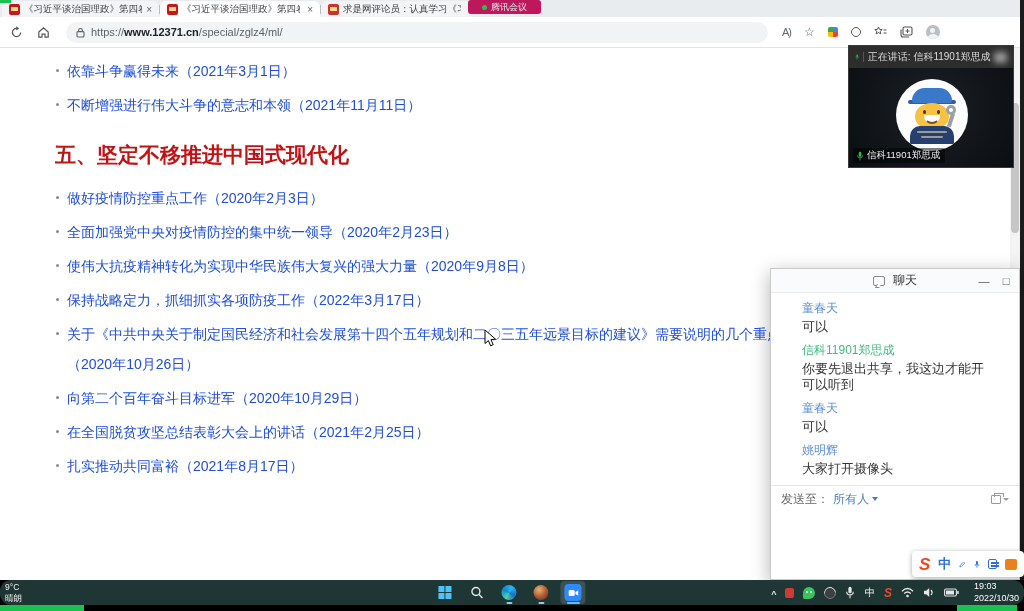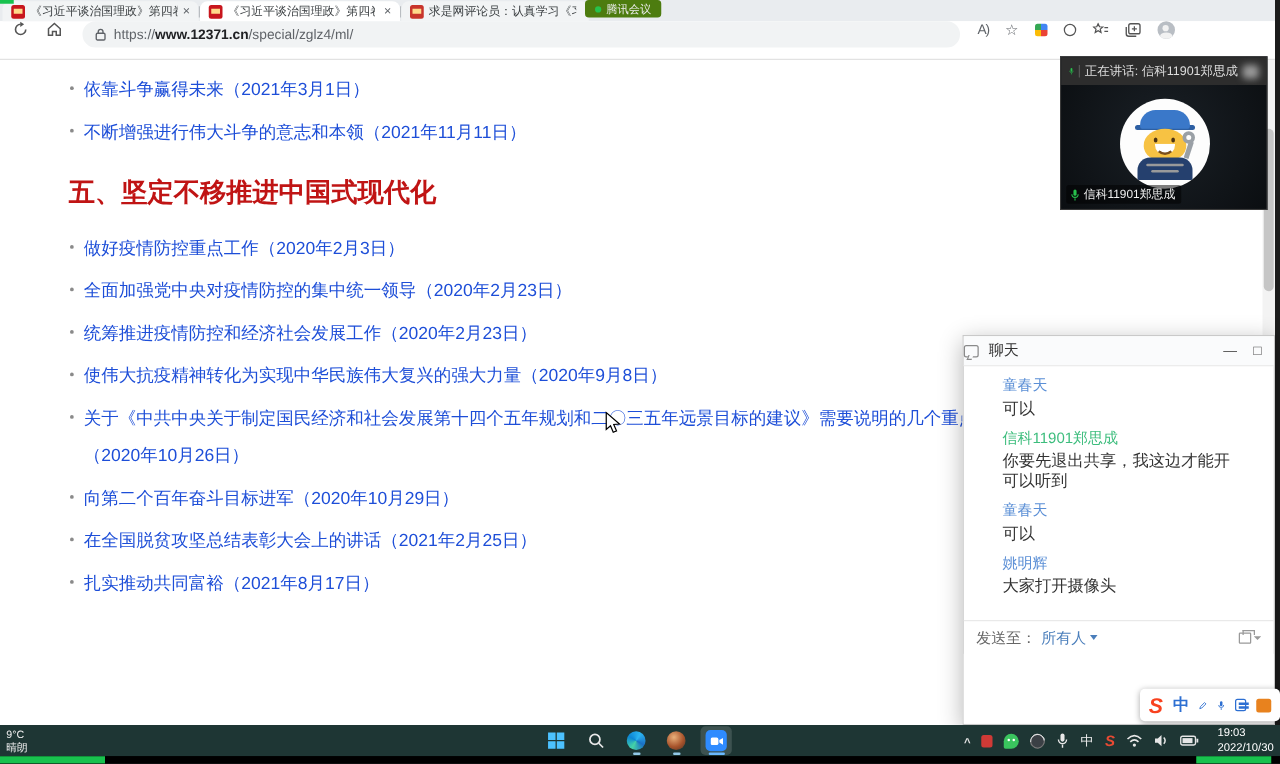--- a/index.html
+++ b/index.html
@@ -12,26 +12,26 @@
   .tab { display:flex; align-items:center; gap:4px; height:16px; padding:0 7px; font-size:9.5px;
          color:#3c4043; white-space:nowrap; overflow:hidden; border-radius:6px 6px 0 0; }
   .tab .title { overflow:hidden; max-width:118px; }
   .tab.active { background:#fff; }
   .tab.inactive { background:#f2f4f5; }
   .tab .close { color:#5f6368; font-size:10px; margin-left:auto; }
   .favicon { width:11px; height:11px; border-radius:2px; background:#c8161d; flex:0 0 11px; position:relative; }
   .favicon::after { content:""; position:absolute; left:2px; top:3px; width:7px; height:4px; background:#ffd98a; }
   .tabsep { width:1px; height:9px; background:#b9bdc1; margin-bottom:3px; }
 
-  .meeting-pill { position:absolute; left:468px; top:0; width:61px; height:14px; background:#4d7c0f;
+  .meeting-pill { position:absolute; left:468px; top:0; width:73px; height:14px; background:#be185d;
     border-radius:3px; display:flex; align-items:center; justify-content:center; gap:4px;
     color:#ececec; font-size:9px; z-index:4; }
   .gdot { width:5px; height:5px; border-radius:50%; background:#27c24c; }
 
-  .toolbar { height:31px; background:#fff; border-bottom:1px solid #e2e2e2; display:flex; align-items:flex-start; }
+  .toolbar { height:31px; background:#fff; border-bottom:1px solid #e2e2e2; display:flex; align-items:center; }
   .tool-icn { margin-left:14px; display:flex; align-items:center; }
   .addressbar { margin-left:16px; width:702px; height:21px; background:#f1f3f4; border-radius:11px;
     display:flex; align-items:center; gap:6px; padding:0 10px; font-size:11px; color:#5f6368; }
   .addressbar .host { color:#202124; font-weight:bold; }
   .tb-right { display:flex; align-items:center; gap:13px; margin-left:14px; color:#5f6368; }
   .aA { font-size:11px; letter-spacing:-1px; }
   .star { font-size:12px; }
   .pinwheel { width:10px; height:10px; border-radius:2px;
     background:conic-gradient(#4285f4 0 25%, #ea4335 0 50%, #fbbc05 0 75%, #34a853 0); }
   .circle-ext { width:10px; height:10px; border-radius:50%; border:1.6px solid #555; }
@@ -69,32 +69,32 @@
   .shoulders { position:absolute; left:14px; top:47px; width:44px; height:18px; background:#25406e; border-radius:10px 10px 0 0; }
   .cap-line { position:absolute; height:2px; background:#9a9a9a; border-radius:1px; }
   .cl1 { left:21px; top:52px; width:30px; } .cl2 { left:25px; top:57px; width:22px; }
   .video-tag { position:absolute; left:4px; bottom:4px; display:flex; align-items:center; gap:3px;
     background:rgba(0,0,0,.5); border-radius:2px; padding:1px 5px 1px 3px; color:#f0f0f0; font-size:9.5px; }
 
   
   .chat { position:absolute; left:770px; top:268px; width:250px; height:312px; background:#fff; z-index:6;
     border:1px solid #c9c9c9; box-shadow:0 5px 18px rgba(0,0,0,.3); display:flex; flex-direction:column; }
   .chat-titlebar { height:24px; background:#fafbfc; border-bottom:1px solid #ececec; position:relative;
-    display:flex; align-items:center; justify-content:flex-start; gap:8px; font-size:12px; color:#333; }
+    display:flex; align-items:center; justify-content:center; gap:8px; font-size:12px; color:#333; }
   .bubble-icn { width:12px; height:10px; border:1.3px solid #8a8a8a; border-radius:2px; position:relative; }
   .bubble-icn::after { content:""; position:absolute; left:2px; bottom:-3px; width:3px; height:3px;
     border-left:1.3px solid #8a8a8a; border-bottom:1.3px solid #8a8a8a; transform:skewX(-20deg); background:#fafbfc; }
   .win-btn { position:absolute; top:0; height:24px; width:22px; display:flex; align-items:center; justify-content:center;
     color:#555; font-size:11px; }
   .btn-min { right:24px; } .btn-max { right:2px; }
   .chat-body { padding:4px 12px 0; flex:0 0 auto;margin-left:19px; }
   .msg-name { font-size:12px; margin:7px 0 2px; }
   .msg-name.blue { color:#5b8fd6; } .msg-name.green { color:#3dbd7d; }
   .msg-text { font-size:13px; color:#333; line-height:16px; }
-  .send-row { border-top:1px solid #e9e9e9; margin-top:19px; height:27px; display:flex; align-items:center;
+  .send-row { border-top:1px solid #e9e9e9; margin-top:8px; height:27px; display:flex; align-items:center;
     padding:0 10px; font-size:12px; }
   .send-label { color:#666; }
   .send-value { color:#4a7ebb; margin-left:4px; display:flex; align-items:center; gap:3px; }
   .caret { width:0; height:0; border-left:3.5px solid transparent; border-right:3.5px solid transparent; border-top:4px solid #4a7ebb; }
   .popout { margin-left:auto; display:flex; align-items:center; gap:2px; color:#999; }
   .popout-box { width:10px; height:9px; border:1.2px solid #999; border-radius:1px; position:relative; }
   .popout-box::after { content:""; position:absolute; left:2px; top:-3px; width:8px; height:3px; border:1.2px solid #999; border-bottom:none; }
   .caret-g { width:0; height:0; border-left:3px solid transparent; border-right:3px solid transparent; border-top:3.5px solid #999; }
   .chat-input { flex:1; background:#fff; }
 
@@ -104,21 +104,21 @@
     z-index:7; overflow:hidden; }
   .slogo { font-size:17px; font-weight:900; font-style:italic; color:#f8421f; line-height:1; }
   .ime-zh { font-size:13px; font-weight:bold; color:#2d6fd2; }
   .kbd { width:14px; height:10px; border:1.3px solid #2d6fd2; border-radius:2px; position:relative; }
   .kbd::after { content:""; position:absolute; left:2px; top:2px; width:8px; height:1.5px;
     background:#2d6fd2; box-shadow:0 3px 0 #2d6fd2; }
   .toolbox { width:12px; height:11px; background:#e8821e; border-radius:2px; flex:0 0 12px; }
 
   
   .taskbar { position:absolute; left:0; right:0; top:580px; height:25px; background:#1e3634;
-    display:flex; align-items:center; z-index:8; }
+    display:flex; align-items:center; z-index:8;border-radius:11px; }
   .weather { margin-left:5px; color:#f0f0f0; font-size:8.5px; line-height:1.2; }
   .tb-center { position:absolute; left:50%; transform:translateX(-52%); display:flex; gap:7px; align-items:center; }
   .tb-btn { position:relative; width:25px; height:23px; display:flex; align-items:center; justify-content:center; border-radius:4px; }
   .tb-btn.active { background:rgba(255,255,255,.14); }
   .indicator { position:absolute; bottom:0; left:50%; transform:translateX(-50%); width:6px; height:2.5px;
     border-radius:2px; background:#93c9e8; }
   .indicator.wide { width:13px; background:#6ab8ff; }
   .winlogo { width:13px; height:13px; display:grid; grid-template-columns:6px 6px; grid-template-rows:6px 6px; gap:1px; }
   .winlogo div { background:#4cc2ff; }
   .edge-icn { width:15px; height:15px; border-radius:50%;
@@ -209,22 +209,22 @@
       </div>
     </div>
 
     <div class="content">
       <div class="content-inner">
         <div class="item">依靠斗争赢得未来（2021年3月1日）</div>
         <div class="item">不断增强进行伟大斗争的意志和本领（2021年11月11日）</div>
         <div class="sec-title">五、坚定不移推进中国式现代化</div>
         <div class="item">做好疫情防控重点工作（2020年2月3日）</div>
         <div class="item">全面加强党中央对疫情防控的集中统一领导（2020年2月23日）</div>
-        <div class="item">统筹推进疫情防控和经济社会发展工作（2020年2月23日）</div>
         <div class="item">使伟大抗疫精神转化为实现中华民族伟大复兴的强大力量（2020年9月8日）</div>
+        <div class="item">保持战略定力，抓细抓实各项防疫工作（2022年3月17日）</div>
         <div class="item">关于《中共中央关于制定国民经济和社会发展第十四个五年规划和二〇三五年远景目标的建议》需要说明的几个重点问题（2020年10月26日）</div>
         <div class="item">向第二个百年奋斗目标进军（2020年10月29日）</div>
         <div class="item">在全国脱贫攻坚总结表彰大会上的讲话（2021年2月25日）</div>
         <div class="item">扎实推动共同富裕（2021年8月17日）</div>
       </div>
     </div>
     <div class="scrollbar">
         <div class="scroll-thumb"></div>
       </div>
   </div>

